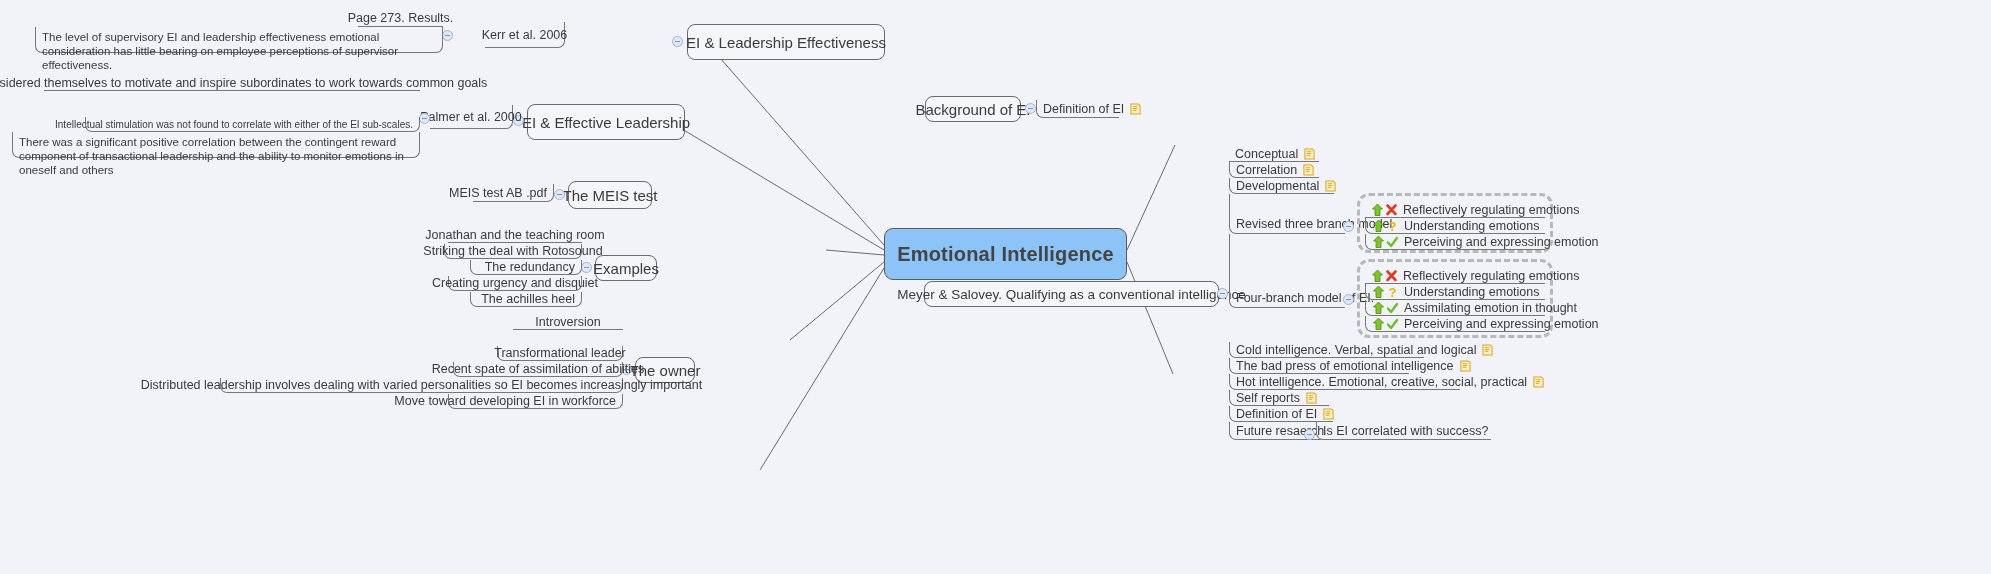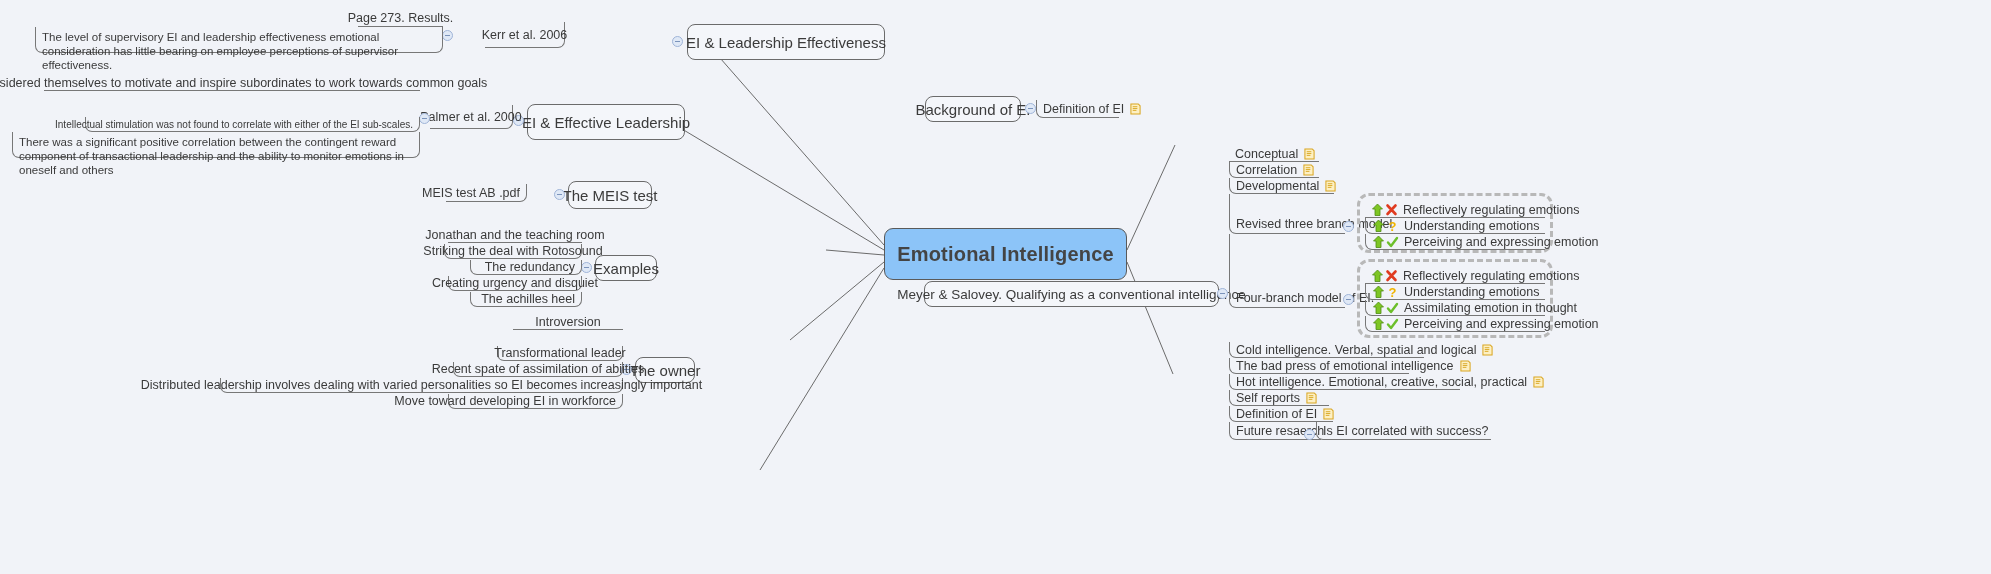--- a/index.html
+++ b/index.html
@@ -169,21 +169,21 @@
   </div>
   <div class="leaf u wrap left-hook right-hook" style="left:12px; top:132px; width:408px; height:26px; font-size:11.5px;">
     <span>There was a significant positive correlation between the contingent reward component of transactional leadership and the ability to monitor emotions in oneself and others</span>
   </div>
 
   <div class="node box-node" style="left:568px; top:181px; width:84px; height:28px;">
     <span>The MEIS test</span>
   </div>
   <div class="toggle" style="left:554px; top:189px;"></div>
 
-  <div class="leaf u right-hook ralign" style="left:446px; top:184px; width:81px; height:18px;">
+  <div class="leaf u right-hook ralign" style="left:473px; top:184px; width:81px; height:18px;">
     <span>MEIS test AB .pdf</span>
   </div>
 
   <div class="node box-node" style="left:595px; top:255px; width:62px; height:26px;">
     <span>Examples</span>
   </div>
   <div class="toggle" style="left:581px; top:262px;"></div>
 
   <div class="leaf u calign" style="left:448px; top:228px; width:134px; height:15px;">
     <span>Jonathan and the teaching room</span>

